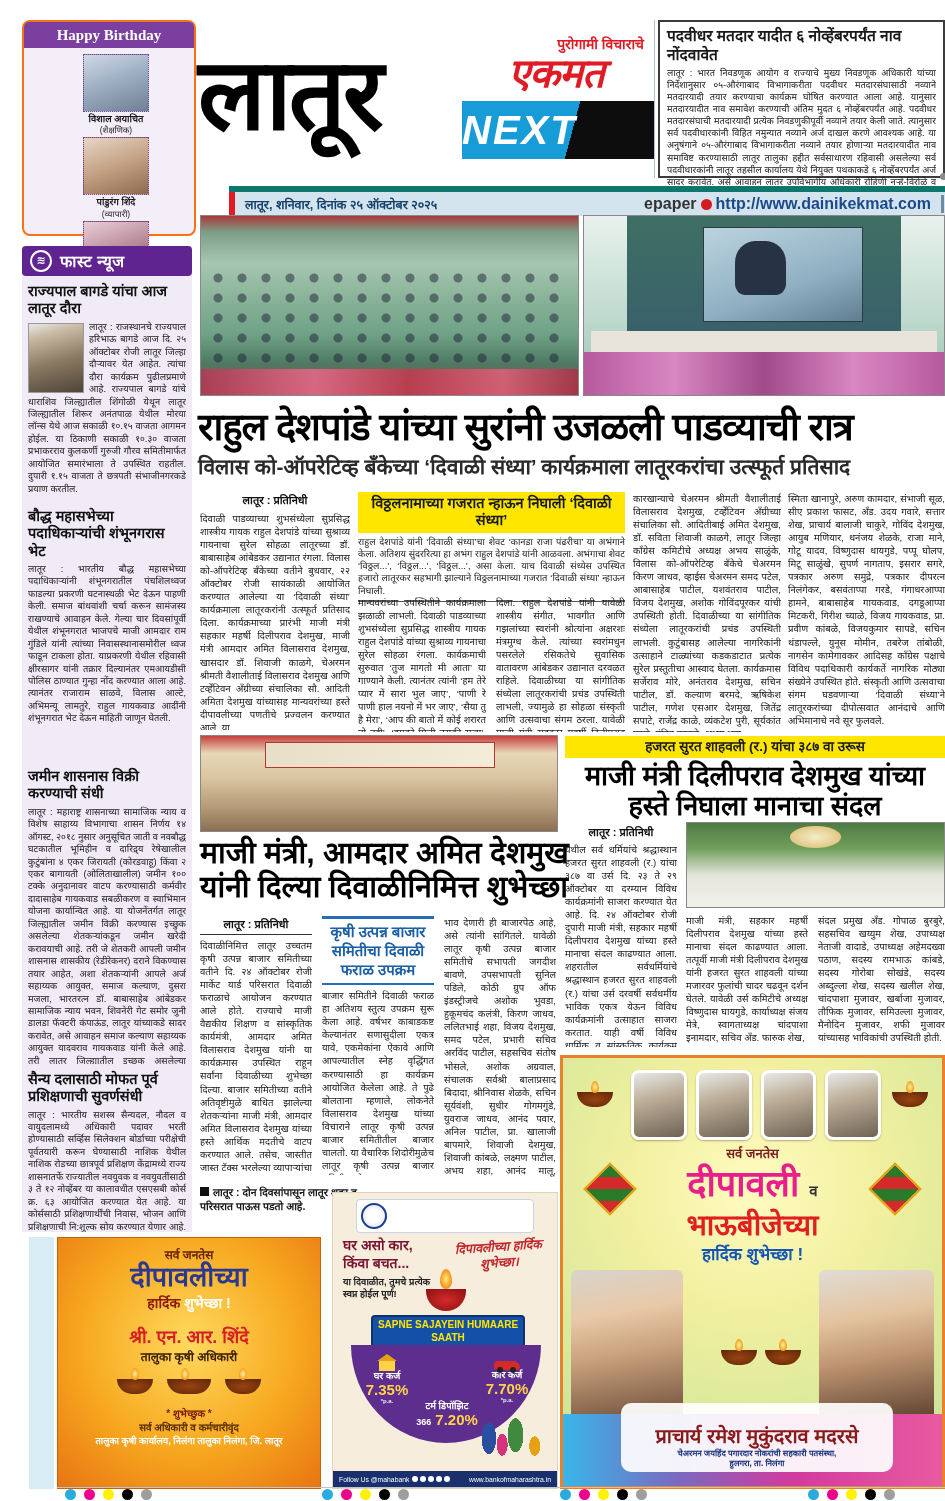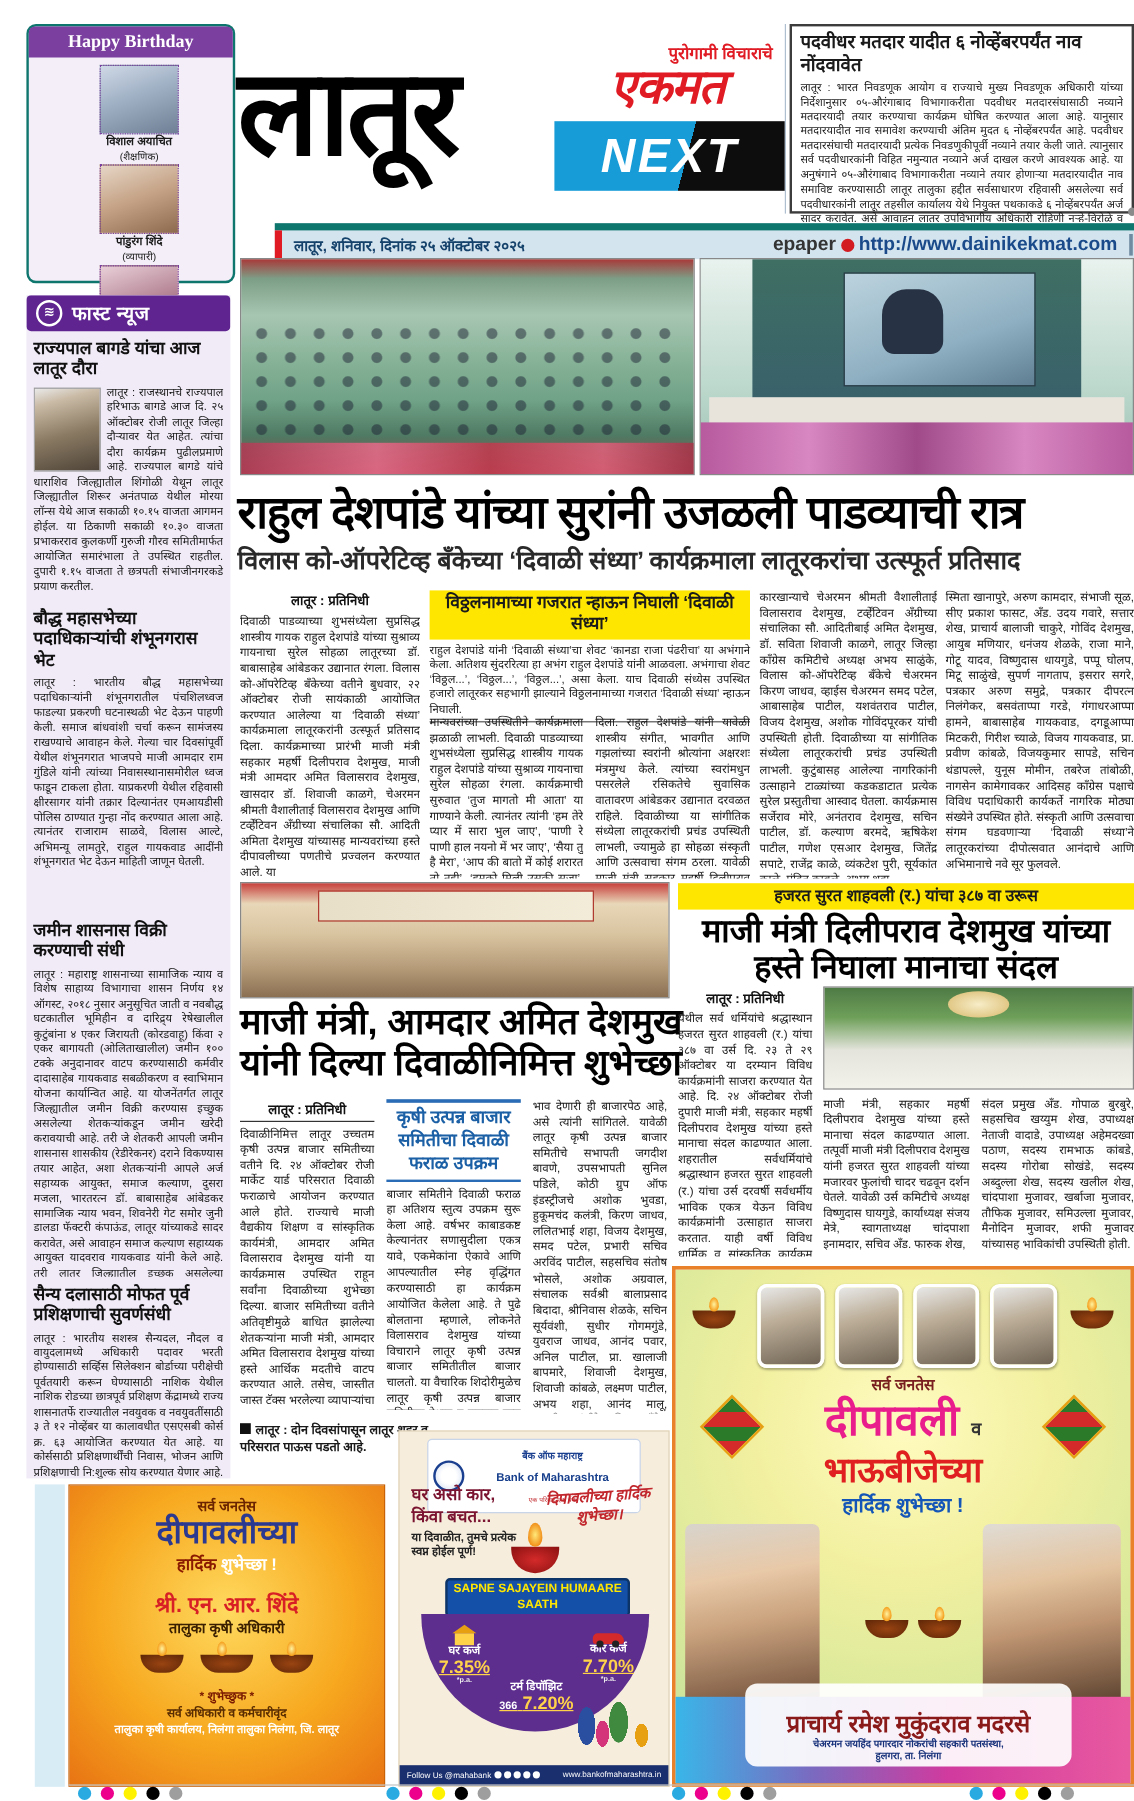--- a/index.html
+++ b/index.html
@@ -3,21 +3,21 @@
 <meta charset="utf-8">
 <style>
   html,body{margin:0;padding:0;background:#ffffff;}
   body{font-family:"Liberation Sans","DejaVu Sans",sans-serif;color:#1a1a1a;}
   .page{position:relative;width:945px;height:1501px;background:#ffffff;overflow:hidden;}
   .abs{position:absolute;}
   .just{text-align:justify;}
   .hide{overflow:hidden;}
 
   
-  .bday{left:22px;top:20px;width:170px;height:212px;border:2px solid #0f766e;border-radius:8px;background:#f3eef8;}
+  .bday{left:22px;top:20px;width:170px;height:212px;border:2px solid #f97316;border-radius:8px;background:#f3eef8;}
   .bday-head{height:26px;background:#7b3fa0;border-radius:5px 5px 0 0;color:#fff;font-weight:bold;font-size:15px;text-align:center;line-height:26px;font-family:"Liberation Serif",serif;}
   .bday-grid{display:flex;flex-wrap:wrap;justify-content:space-around;padding:4px 2px 0 16px;}
   .bday-cell{width:78px;text-align:center;}
   .bday-photo{width:64px;height:56px;margin:2px auto 1px auto;border:1px dotted #7b3fa0;background:linear-gradient(160deg,#cfd8e6 0%,#9fb0c4 45%,#6f7f95 100%);}
   .bday-photo.p2{background:linear-gradient(160deg,#e6d6c6 0%,#c4a184 50%,#8d6a4e 100%);}
   .bday-photo.p3{background:linear-gradient(160deg,#e8cfd8 0%,#b98a9a 50%,#7a4e5e 100%);}
   .bday-name{font-size:9.5px;font-weight:bold;line-height:1.2;}
   .bday-role{font-size:8.5px;}
   .flowers{position:relative;width:30px;height:26px;margin:2px auto;}
   .flowers i{position:absolute;width:9px;height:9px;border-radius:50%;}
@@ -30,21 +30,21 @@
   .fn-item{padding:7px 6px 0 6px;}
   .fn-h{font-size:14.5px;font-weight:bold;line-height:1.2;color:#111;margin-bottom:3px;}
   .fn-b{font-size:9.3px;line-height:1.34;}
   .fn-photo{float:left;width:54px;height:68px;margin:2px 5px 2px 0;background:linear-gradient(165deg,#e9e9e9 0%,#cabba6 18%,#8a7a63 55%,#4e4438 100%);border:1px solid #999;}
 
   
   .mast-title{left:198px;top:18px;width:258px;height:158px;font-size:100px;font-weight:900;line-height:152px;color:#000;letter-spacing:-3px;white-space:nowrap;}
   .brand{left:462px;top:34px;width:188px;text-align:center;color:#e01b24;}
   .brand-kicker{font-size:14px;font-weight:bold;text-align:right;padding-right:6px;}
   .brand-name{font-size:40px;font-weight:900;font-style:italic;line-height:40px;letter-spacing:-1px;}
-  .next-logo{position:relative;margin-top:8px;width:192px;height:58px;background:linear-gradient(105deg,#189cd8 0 57%,#0d0d0d 57% 100%);display:flex;align-items:center;justify-content:center;}
+  .next-logo{position:relative;margin-top:8px;width:192px;height:58px;background:linear-gradient(105deg,#189cd8 0 57%,#0d0d0d 57% 100%);display:flex;align-items:center;justify-content:flex-start;}
   .next-logo span{color:#fff;font-weight:900;font-style:italic;font-size:40px;letter-spacing:2px;}
   .mast-sep{left:654px;top:20px;width:1px;height:158px;background:#aebfd0;}
 
   .topbox{left:658px;top:20px;width:287px;height:158px;border:2px solid #3c3c3c;background:#fff;padding:5px 7px;box-sizing:border-box;}
   .topbox-h{font-size:15.5px;font-weight:bold;line-height:1.2;margin-bottom:3px;}
   .topbox-b{font-size:9.2px;line-height:1.31;height:118px;overflow:hidden;}
   .topbox-dot{position:absolute;right:-4px;bottom:-4px;width:7px;height:7px;border-radius:50%;background:#8a8a8a;}
 
   .dateline{left:196px;top:186px;width:749px;height:24px;background:#d4e4ee;display:flex;align-items:center;border-top:6px solid #0f766e;margin-left:33px;}
   .dl-red{width:6px;height:24px;background:#e01b24;}
@@ -119,21 +119,21 @@
   .bank-left{position:absolute;left:10px;top:44px;width:92px;}
   .bank-l-big{font-size:14px;font-weight:900;color:#7a1430;line-height:1.25;}
   .bank-l-small{font-size:9.5px;font-weight:bold;color:#222;line-height:1.3;margin-top:4px;}
   .bank-right{position:absolute;right:8px;top:46px;width:100px;text-align:center;font-size:12.5px;font-weight:bold;color:#c1272d;font-style:italic;line-height:1.3;transform:rotate(-4deg);}
   .bank-diya{position:absolute;left:93px;top:96px;width:40px;height:22px;background:radial-gradient(#d42a2a,#8a1111);border-radius:0 0 20px 20px;}
   .bank-diya::before{content:"";position:absolute;top:-20px;left:14px;width:12px;height:20px;border-radius:50% 50% 50% 50%/62% 62% 38% 38%;background:radial-gradient(#ffe97a,#f08a13 75%);}
   .bank-banner{position:absolute;left:38px;top:122px;width:150px;background:#1450a8;border:2px solid #0d3468;border-radius:4px;color:#ffe600;font-weight:900;font-size:10px;text-align:center;line-height:1.25;padding:2px 0;}
   .bank-fan{position:absolute;left:18px;top:152px;width:190px;height:98px;border-radius:0 0 190px 190px/0 0 196px 196px;background:conic-gradient(from 250deg at 50% 0%,#5d2e8e 0 60deg,#b5178a 60deg 120deg,#5d2e8e 120deg 180deg);}
   .fan-lab{position:absolute;color:#fff;font-weight:bold;text-align:center;}
   .fan-lab .lab{font-size:9.5px;line-height:1.1;}
-  .fan-lab .rate{font-size:15px;font-weight:900;color:#ffd24a;text-decoration:underline;}
+  .fan-lab .rate{font-size:15px;font-weight:900;color:#ffd24a;}
   .fan-lab .pa{font-size:6px;color:#eee;}
   .ico-house{width:16px;height:10px;background:#ffd24a;margin:0 auto;position:relative;}
   .ico-house::before{content:"";position:absolute;top:-7px;left:-2px;border-left:10px solid transparent;border-right:10px solid transparent;border-bottom:7px solid #e8a013;}
   .ico-car{width:26px;height:9px;background:#d42a2a;border-radius:5px 8px 3px 3px;margin:0 auto;position:relative;}
   .ico-car::after{content:"";position:absolute;bottom:-3px;left:3px;width:6px;height:6px;border-radius:50%;background:#222;box-shadow:13px 0 0 #222;}
   .bank-family{position:absolute;right:6px;bottom:24px;width:74px;height:64px;background:
      radial-gradient(ellipse 12px 26px at 16% 60%,#2a4fa0 0 60%,transparent 61%),
      radial-gradient(ellipse 13px 28px at 52% 55%,#3f8a3f 0 60%,transparent 61%),
      radial-gradient(ellipse 9px 18px at 34% 70%,#d4357a 0 60%,transparent 61%),
      radial-gradient(ellipse 9px 16px at 78% 72%,#e8a013 0 60%,transparent 61%);}
@@ -328,25 +328,20 @@
       <span class="diya"></span>
     </div>
     <div class="adl-f1">* शुभेच्छुक *</div>
     <div class="adl-f2">सर्व अधिकारी व कर्मचारीवृंद</div>
     <div class="adl-f3">तालुका कृषी कार्यालय, निलंगा तालुका निलंगा, जि. लातूर</div>
   </div>
 
   <div class="abs ad-bank">
     <div class="bank-logo">
       <span class="bank-emb"></span>
-      <span class="bank-names">
-        <span class="bank-mr">बैंक ऑफ महाराष्ट्र</span><br>
-        <span class="bank-en">Bank of Maharashtra</span><br>
-        <span class="bank-tag">एक परिवार एक बैंक</span>
-      </span>
     </div>
     <div class="bank-left">
       <div class="bank-l-big">घर असो कार, किंवा बचत...</div>
       <div class="bank-l-small">या दिवाळीत, तुमचे प्रत्येक स्वप्न होईल पूर्ण!</div>
     </div>
     <div class="bank-right">दिपावलीच्या हार्दिक शुभेच्छा।</div>
     <div class="bank-diya"></div>
     <div class="bank-banner">SAPNE SAJAYEIN HUMAARE SAATH</div>
     <div class="bank-fan"></div>
     <div class="fan-lab" style="left:24px;top:168px;width:60px;">

